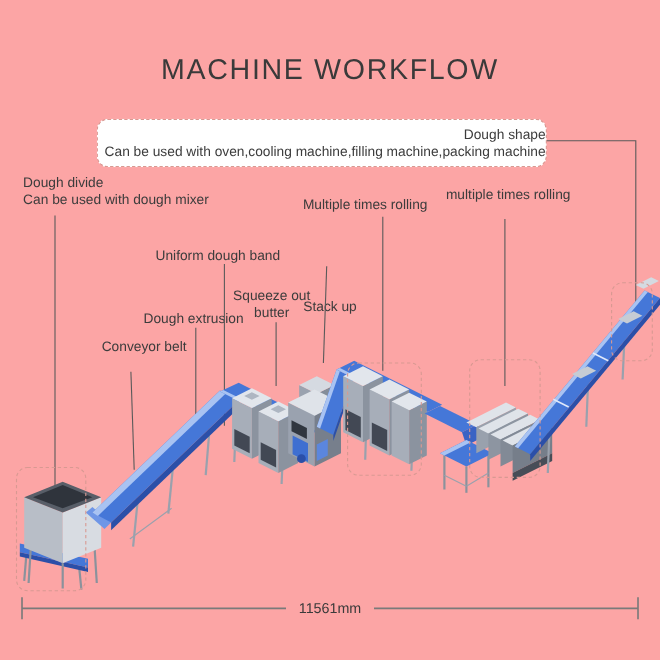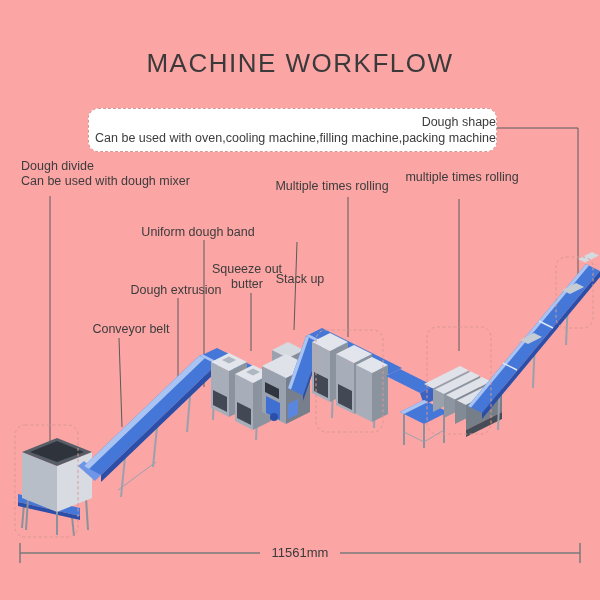--- a/index.html
+++ b/index.html
@@ -35,21 +35,21 @@
   <div class="callout">
     <div>Dough shape</div>
     <div>Can be used with oven,cooling machine,filling machine,packing machine</div>
   </div>
 
   <div class="label" style="left:21px;top:159px;">
     <div>Dough divide</div>
     <div>Can be used with dough mixer</div>
   </div>
 
-  <div class="label center" style="left:76px;top:322px;width:110px;">Conveyor belt</div>
+  <div class="label center" style="left:76px;top:308px;width:110px;">Conveyor belt</div>
 
   <div class="label center" style="left:116px;top:283px;width:120px;">Dough extrusion</div>
 
   <div class="label center" style="left:137px;top:225px;width:122px;">Uniform dough band</div>
 
   <div class="label center" style="left:197px;top:262px;width:100px;">
     <div>Squeeze out</div>
     <div>butter</div>
   </div>
 

